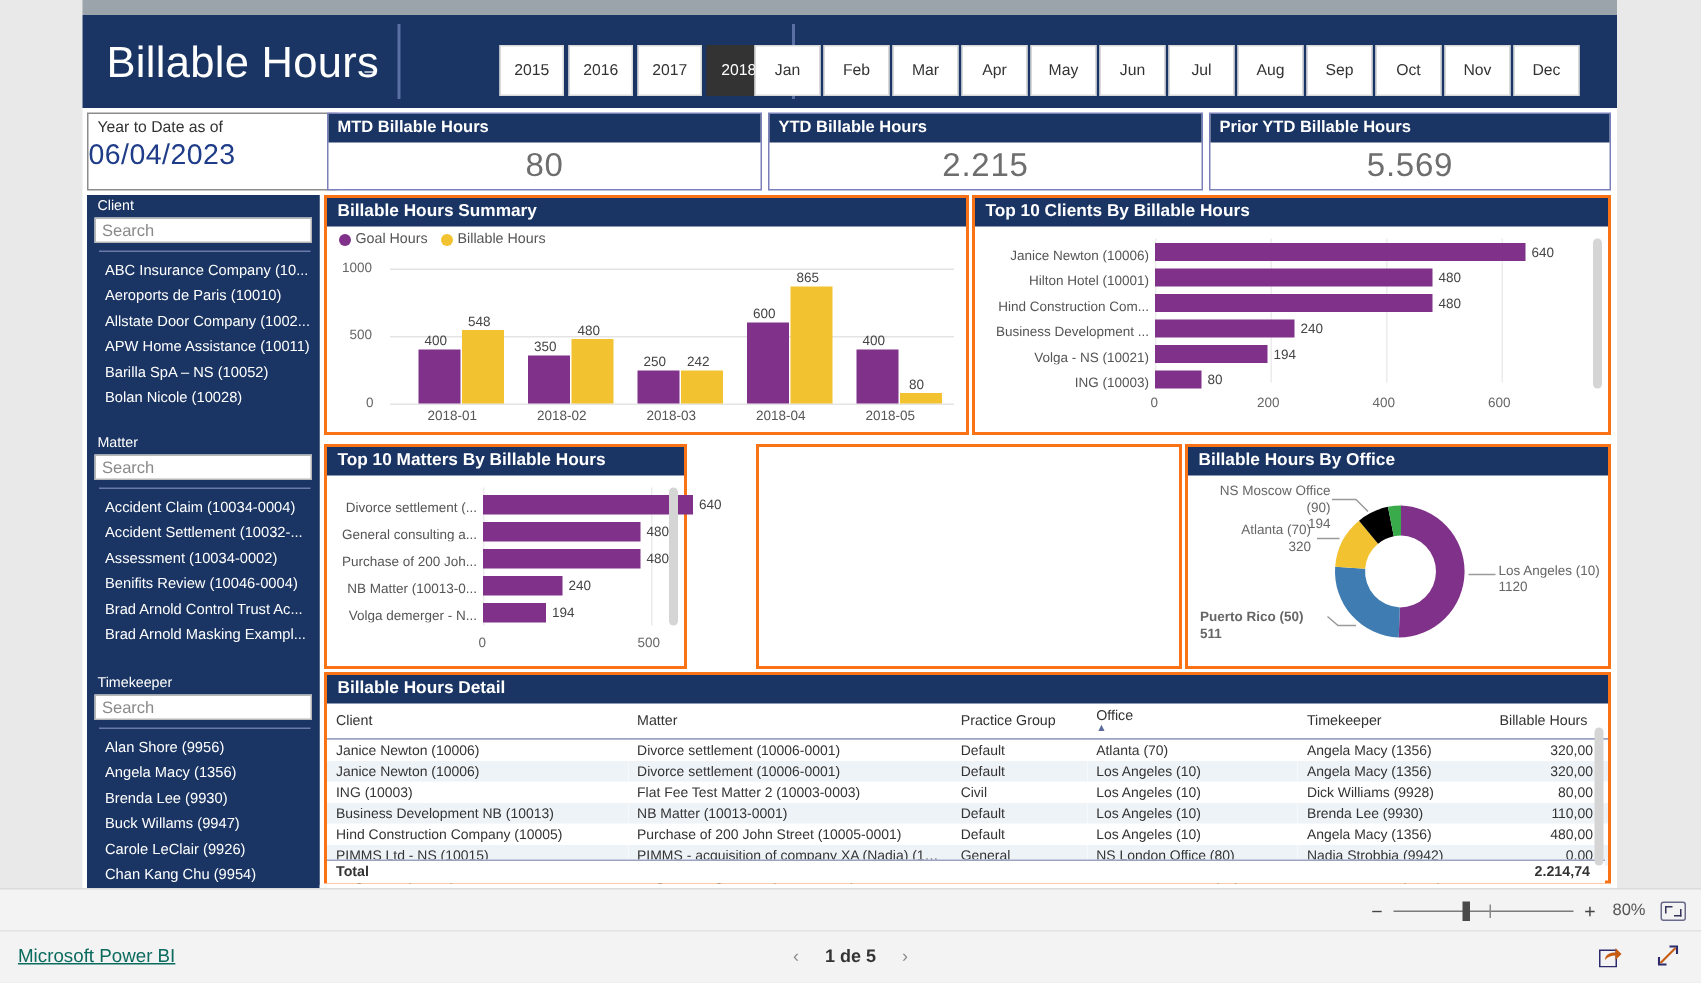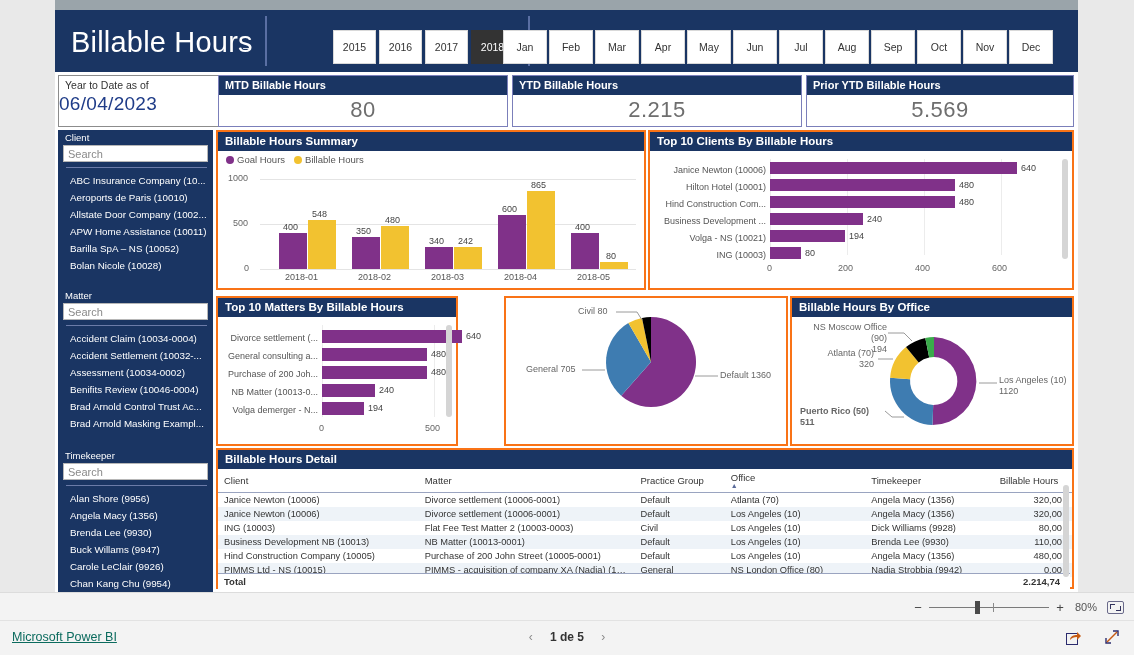--- a/index.html
+++ b/index.html
@@ -238,21 +238,21 @@
         <div class="dlabel" style="left:94px; top:58px;">548</div>
         <div class="cat" style="left:67px; top:121px;">2018-01</div>
 
         <div class="bar" style="left:134px; top:86px; width:28px; height:32px; background:#803189;"></div>
         <div class="dlabel" style="left:138px; top:75px;">350</div>
         <div class="bar" style="left:163px; top:75px; width:28px; height:43px; background:#f2c230;"></div>
         <div class="dlabel" style="left:167px; top:64px;">480</div>
         <div class="cat" style="left:140px; top:121px;">2018-02</div>
 
         <div class="bar" style="left:207px; top:96px; width:28px; height:22px; background:#803189;"></div>
-        <div class="dlabel" style="left:211px; top:85px;">340</div>
+        <div class="dlabel" style="left:211px; top:85px;">250</div>
         <div class="bar" style="left:236px; top:96px; width:28px; height:22px; background:#f2c230;"></div>
         <div class="dlabel" style="left:240px; top:85px;">242</div>
         <div class="cat" style="left:213px; top:121px;">2018-03</div>
 
         <div class="bar" style="left:280px; top:64px; width:28px; height:54px; background:#803189;"></div>
         <div class="dlabel" style="left:284px; top:53px;">600</div>
         <div class="bar" style="left:309px; top:40px; width:28px; height:78px; background:#f2c230;"></div>
         <div class="dlabel" style="left:313px; top:29px;">865</div>
         <div class="cat" style="left:286px; top:121px;">2018-04</div>
 
@@ -333,38 +333,20 @@
         <div class="dlabel" style="left:150px; top:86px;">194</div>
 
         <div class="axis-lbl" style="left:101px; top:106px;">0</div>
         <div class="axis-lbl" style="left:207px; top:106px;">500</div>
 
         <div class="scrollbar" style="right:4px; top:8px; height:92px;"></div>
       </div>
     </div>
 
     <div class="panel" style="left:449px; top:286px; width:284px; height:150px;">
-      <div class="pbody" style="height:129px;">
-        <svg width="284" height="129" viewBox="0 0 284 129">
-
-          <g transform="translate(145,64)">
-            <path d="M 0 0 L 0 -45 A 45 45 0 1 1 -29.8 33.7 Z" fill="#803189"></path>
-            <path d="M 0 0 L -29.8 33.7 A 45 45 0 0 1 -22.6 -38.9 Z" fill="#3e7cb1"></path>
-            <path d="M 0 0 L -22.6 -38.9 A 45 45 0 0 1 -9.0 -44.1 Z" fill="#f2c230"></path>
-            <path d="M 0 0 L -9.0 -44.1 A 45 45 0 0 1 0 -45 Z" fill="#000000"></path>
-          </g>
-
-          <path d="M 136 22 L 131 14 L 110 14" stroke="#9a9a9a" fill="none" stroke-width="1"></path>
-          <path d="M 99 72 L 76 72" stroke="#9a9a9a" fill="none" stroke-width="1"></path>
-          <path d="M 189 78 L 212 78" stroke="#9a9a9a" fill="none" stroke-width="1"></path>
-        </svg>
-        <div class="dlabel" style="left:72px; top:8px; color:#666;">Civil 80</div>
-        <div class="dlabel" style="left:20px; top:66px; color:#666;">General 705</div>
-        <div class="dlabel" style="left:214px; top:72px; color:#666;">Default 1360</div>
-      </div>
     </div>
 
     <div class="panel" style="left:735px; top:286px; width:284px; height:150px;">
       <div class="ph">Billable Hours By Office</div>
       <div class="pbody" style="height:129px;">
         <svg width="284" height="129" viewBox="0 0 284 129">
 
           <g transform="translate(142,64)">
             <path d="M 0 -44 A 44 44 0 0 1 -1.5 43.97 L -0.8 23.99 A 24 24 0 0 0 0 -24 Z" fill="#803189"></path>
             <path d="M -1.5 43.97 A 44 44 0 0 1 -43.9 -3.2 L -23.9 -1.8 A 24 24 0 0 0 -0.8 23.99 Z" fill="#3e7cb1"></path>

